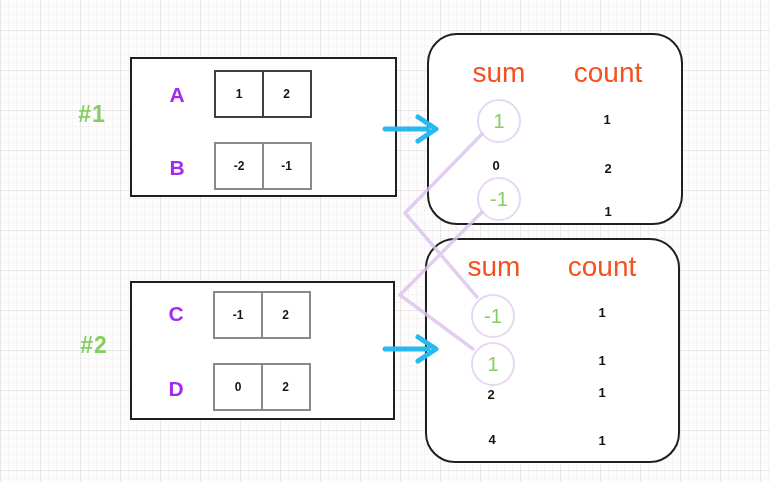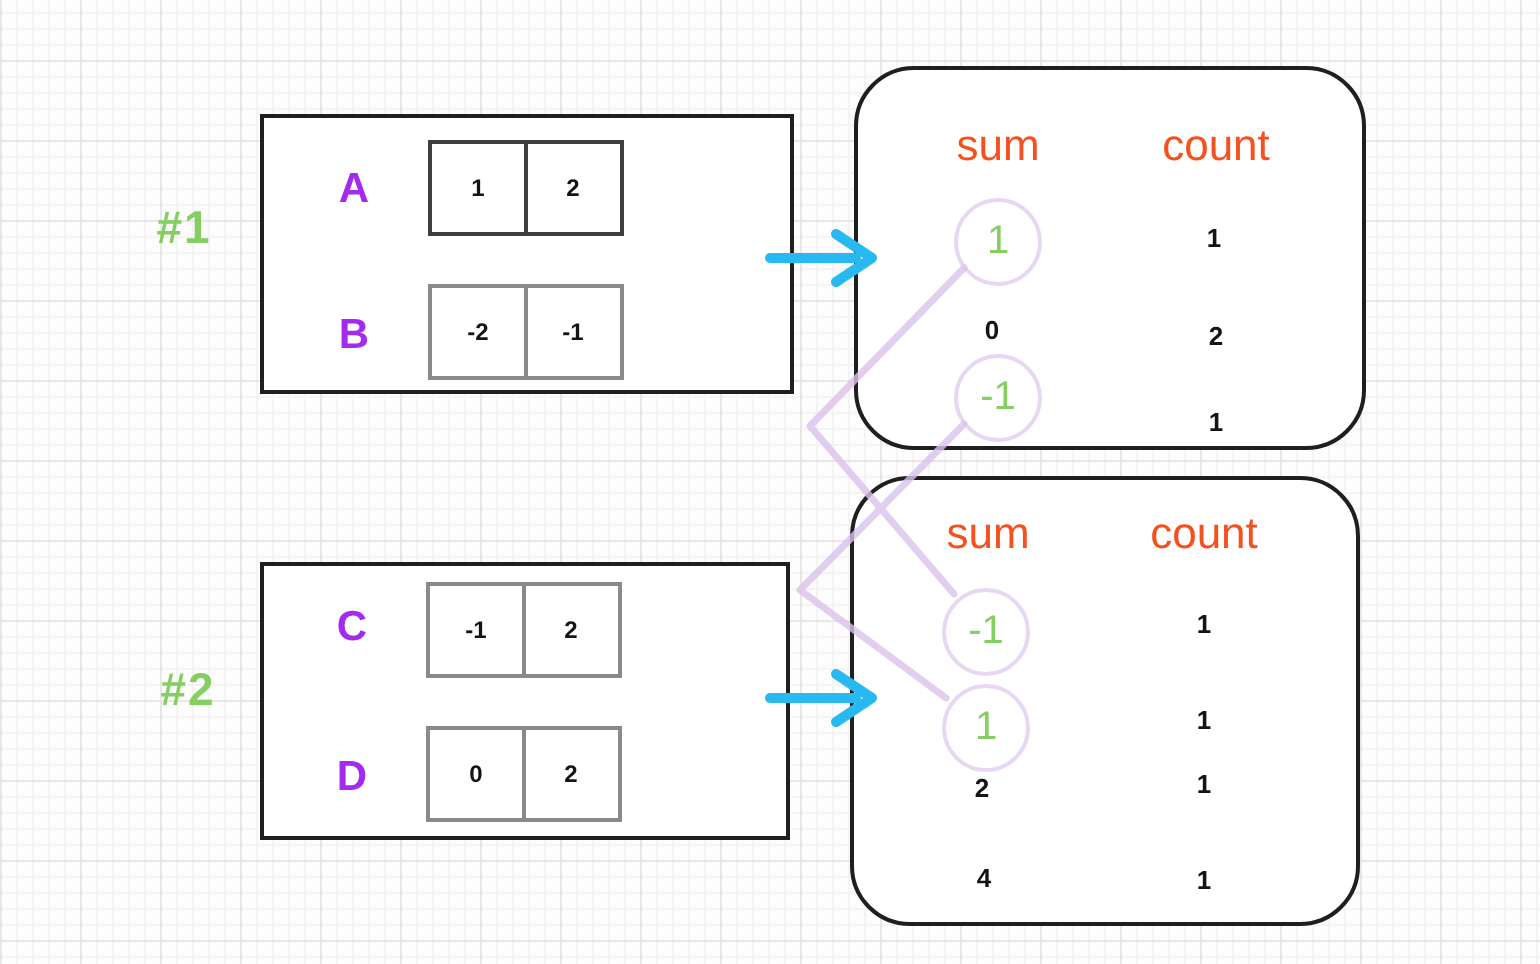--- a/index.html
+++ b/index.html
@@ -33,21 +33,21 @@
   }
   .cells-dark .cell{border:2.5px solid #3f3f3f;}
   .cells-gray .cell{border:2.5px solid #8a8a8a;}
   .cell + .cell{margin-left:-2.5px;}
   .table{
     position:absolute;background:#ffffff;border:2px solid #1f1f1f;
     border-radius:30px;box-sizing:border-box;
   }
   .hdr{
     position:absolute;transform:translate(-50%,-50%);
-    font-size:22px;font-weight:400;color:#f4511e;
+    font-size:28px;font-weight:400;color:#f4511e;
   }
   .val{
     position:absolute;transform:translate(-50%,-50%);
     font-size:13px;font-weight:700;color:#141414;white-space:nowrap;
   }
   .val.green{font-size:20px;font-weight:500;color:#84ce62;}
   .circle{
     position:absolute;width:44px;height:44px;border-radius:50%;
     border:2px solid #e8d7f3;background:#fff;transform:translate(-50%,-50%);
     box-sizing:border-box;

